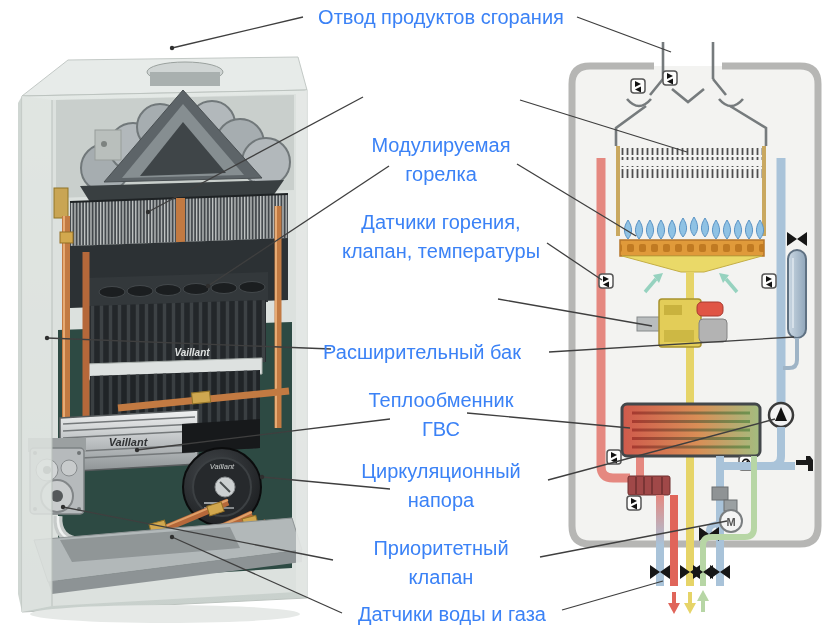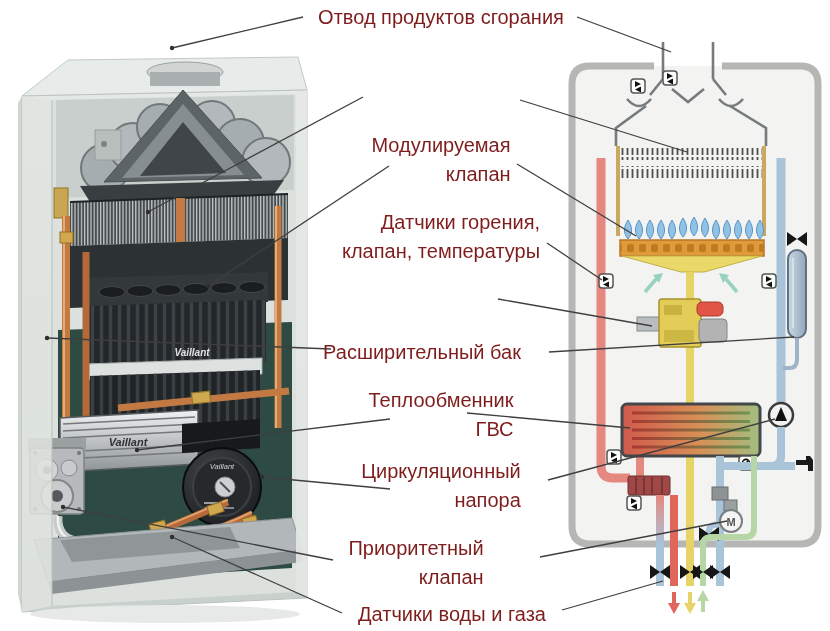--- a/index.html
+++ b/index.html
@@ -1,20 +1,20 @@
 <!DOCTYPE html>
 <html><head>
 <meta charset="utf-8">
 <style>
   html,body{margin:0;padding:0;background:#fff;}
   .canvas{position:relative;width:830px;height:631px;background:#ffffff;
           font-family:"Liberation Sans",sans-serif;overflow:hidden;}
   .art{position:absolute;left:0;top:0;}
-  .label{position:absolute;transform:translateX(-50%);text-align:right;
-         white-space:pre-line;font-size:20px;line-height:29px;color:#7f1d1d;}
+  .label{position:absolute;transform:translateX(-50%);text-align:center;
+         white-space:pre-line;font-size:20px;line-height:29px;color:#3b82f6;}
 </style>
 </head>
 <body>
 
 <div class="canvas">
 
   <svg class="art" width="830" height="631" viewBox="0 0 830 631">
     <defs>
       <linearGradient id="caseGrad" x1="0" y1="0" x2="0" y2="1">
         <stop offset="0" stop-color="#e4e9e6"></stop>
@@ -352,25 +352,25 @@
         <circle cx="137" cy="450" r="2.2"></circle>
           <circle cx="262" cy="477" r="2.2"></circle>
         <circle cx="63" cy="507" r="2.2"></circle>
           <circle cx="172" cy="537" r="2.2"></circle>
       </g>
     </g>
   </svg>
 
   <div class="label" style="left:441px;top:3px">Отвод продуктов сгорания</div>
   <div class="label" style="left:441px;top:131px">Модулируемая
-клапан</div>
+горелка</div>
   <div class="label" style="left:441px;top:208px">Датчики горения,
 клапан, температуры</div>
   <div class="label" style="left:422px;top:338px">Расширительный бак</div>
   <div class="label" style="left:441px;top:386px">Теплообменник
 ГВС</div>
   <div class="label" style="left:441px;top:457px">Циркуляционный
 напора</div>
-  <div class="label" style="left:416px;top:534px">Приоритетный
+  <div class="label" style="left:441px;top:534px">Приоритетный
 клапан</div>
   <div class="label" style="left:452px;top:600px">Датчики воды и газа</div>
 
 </div>
 
 </body></html>

